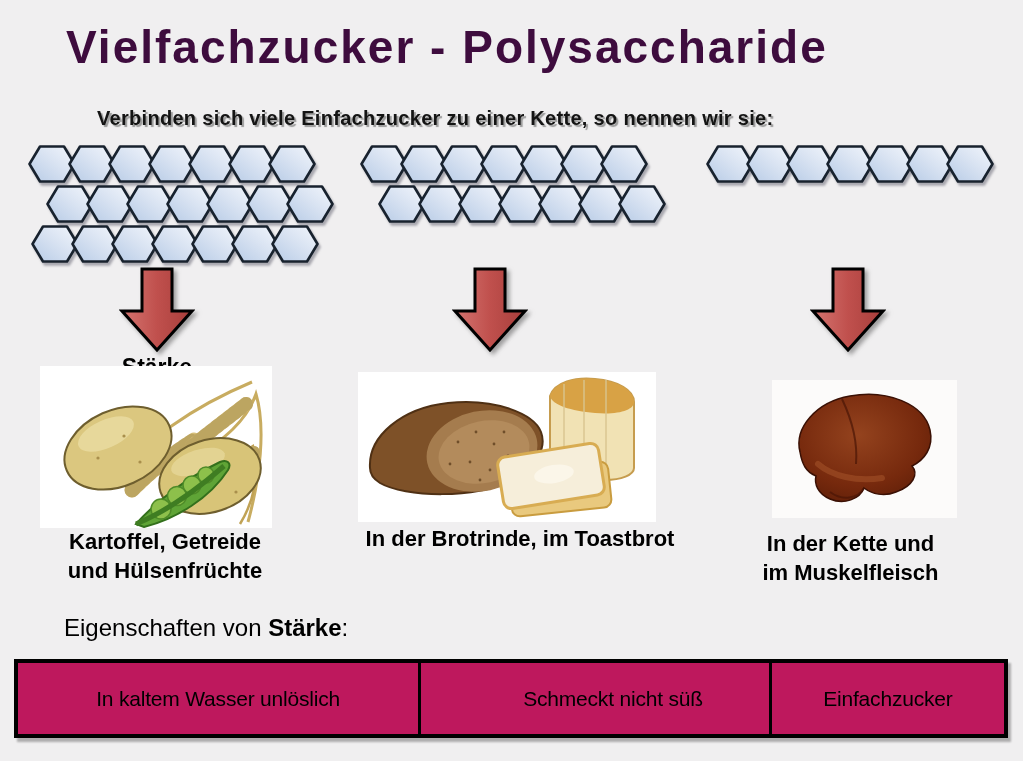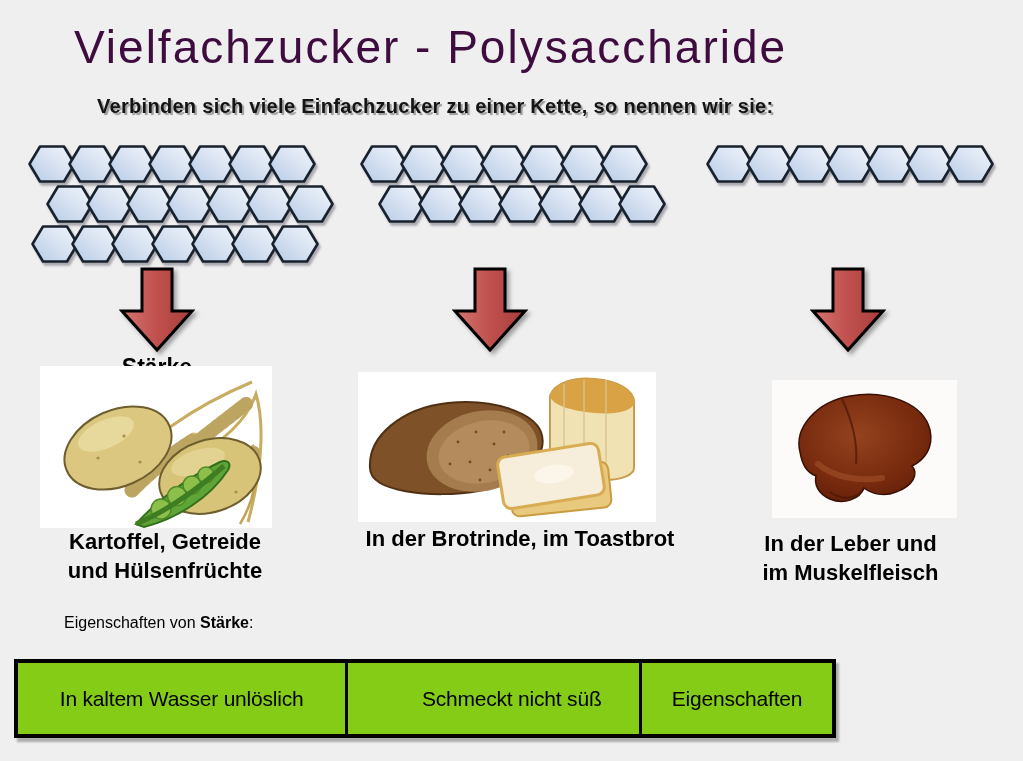--- a/index.html
+++ b/index.html
@@ -5,28 +5,27 @@
   html,body { margin:0; padding:0; background:#DDDCDD; }
   .slide {
     position:relative; width:1023px; height:761px;
     background:#F0EFF0; overflow:hidden;
     font-family:"Liberation Sans", sans-serif; color:#000;
   }
 
   
   .title {
     position:absolute; left:66px; top:20px;
-    font-size:46px; letter-spacing:2px; font-weight:400;
+    font-size:46px; letter-spacing:2px; font-weight:700;
     color:#3E0C3E;
-    margin-left:8px;
   }
 
   
   .subtitle {
-    position:absolute; left:97px; top:95px;
+    position:absolute; left:97px; top:107px;
     font-size:20px; font-weight:bold; letter-spacing:0.3px;
     color:#141414; text-shadow:2px 2px 1px #9A9A9A;
   }
 
   
   .chain { position:absolute; }
   .chain-staerke  { left:28px;  top:145px; }
   .chain-dextrin  { left:360px; top:145px; }
   .chain-glykogen { left:706px; top:145px; }
   .hex-row { display:flex; height:38px; }
@@ -58,27 +57,27 @@
   .img-glykogen { left:772px; top:380px; width:185px; height:138px; }
 
   
   .caption { position:absolute; font-weight:bold; font-size:22px; line-height:29px;
              text-align:center; white-space:pre-line; }
   .caption-staerke  { left:20px;  top:527px; width:290px; }
   .caption-dextrin  { left:330px; top:524px; width:380px; }
   .caption-glykogen { left:713px; top:529px; width:275px; }
 
   
-  .props { position:absolute; left:64px; top:614px; font-size:16px; }
+  .props { position:absolute; left:64px; top:614px; font-size:24px; }
   .props .bold { font-weight:bold; }
 
   
   .prop-table {
-    position:absolute; left:14px; top:659px; width:822px; height:79px;
-    box-sizing:border-box; border:4px solid #000; background:#84cc16;
+    position:absolute; left:14px; top:659px; width:994px; height:79px;
+    box-sizing:border-box; border:4px solid #000; background:#be185d;
     display:flex; box-shadow:3px 4px 2px rgba(0,0,0,0.28);
   }
   .prop-cell { display:flex; align-items:center; justify-content:center;
                font-size:21px; letter-spacing:-0.2px; font-stretch:condensed; }
   .prop-cell:nth-child(1) { width:42.4%; }
   .prop-cell:nth-child(2) { width:33.0%; border-left:3px solid #000;padding-left:36px; }
   .prop-cell:nth-child(3) { width:24.6%; border-left:3px solid #000; }
 </style>
 </head>
 <body>
@@ -333,24 +332,24 @@
     <rect x="0" y="0" width="185" height="138" fill="#FCFBFA"></rect>
     <path d="M28,72 C22,48 44,22 78,16 C115,9 152,24 158,50 C162,68 152,80 140,86 C147,94 141,106 124,112 C112,117 100,114 92,108 C88,119 72,125 58,119 C46,114 42,104 44,96 C34,92 30,84 28,72 Z" fill="url(#liverGrad)" stroke="#3A1004" stroke-width="1.5"></path>
     <path d="M70,19 C80,40 86,60 84,84" stroke="#4A1505" stroke-width="2" fill="none" opacity="0.7"></path>
     <path d="M46,84 C60,96 84,102 110,98" stroke="#B05E30" stroke-width="6" fill="none" opacity="0.45" stroke-linecap="round"></path>
     <path d="M58,112 C70,121 86,119 92,108" stroke="#4A1505" stroke-width="2" fill="none" opacity="0.7"></path>
   </svg>
 
   <div class="caption caption-dextrin">In der Brotrinde, im Toastbrot</div>
   <div class="caption caption-staerke">Kartoffel, Getreide
 und Hülsenfrüchte</div>
-  <div class="caption caption-glykogen">In der Leber und
+  <div class="caption caption-glykogen">In der Kette und
 im Muskelfleisch</div>
 
   <div class="props"><span>Eigenschaften von </span><span class="bold">Stärke</span><span>:</span></div>
 
   <div class="prop-table">
     <div class="prop-cell">In kaltem Wasser unlöslich</div>
     <div class="prop-cell">Schmeckt nicht süß</div>
-    <div class="prop-cell">Eigenschaften</div>
+    <div class="prop-cell">Einfachzucker</div>
   </div>
 
 </div>
 
 </body></html>

